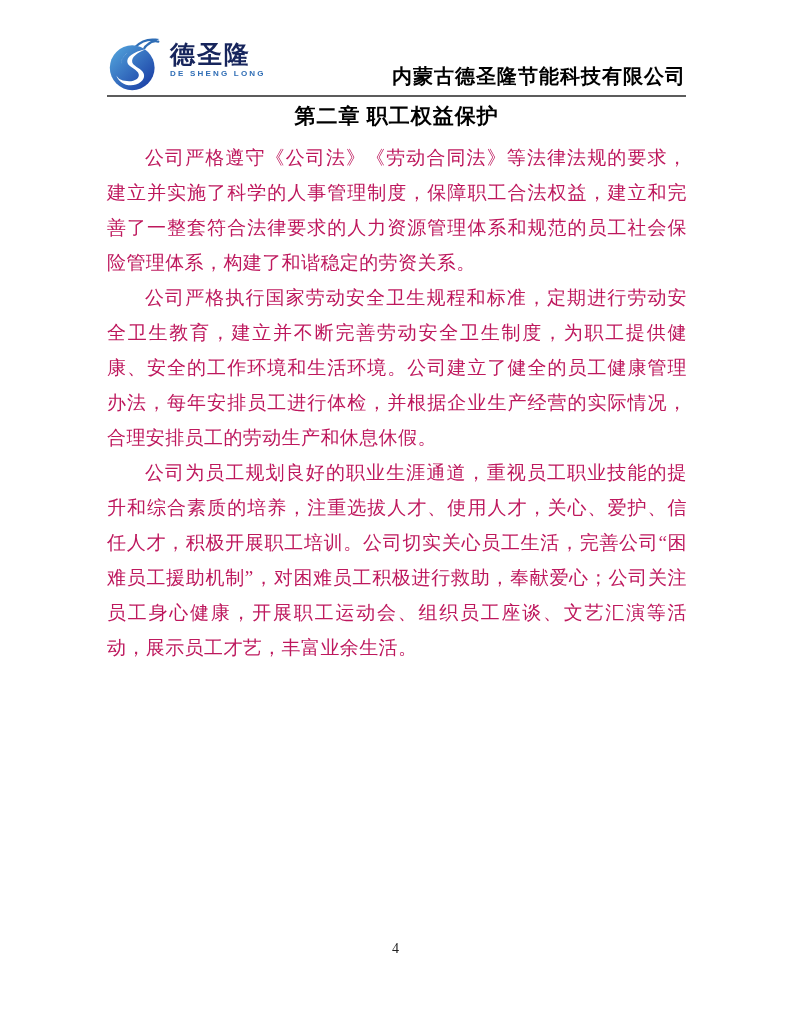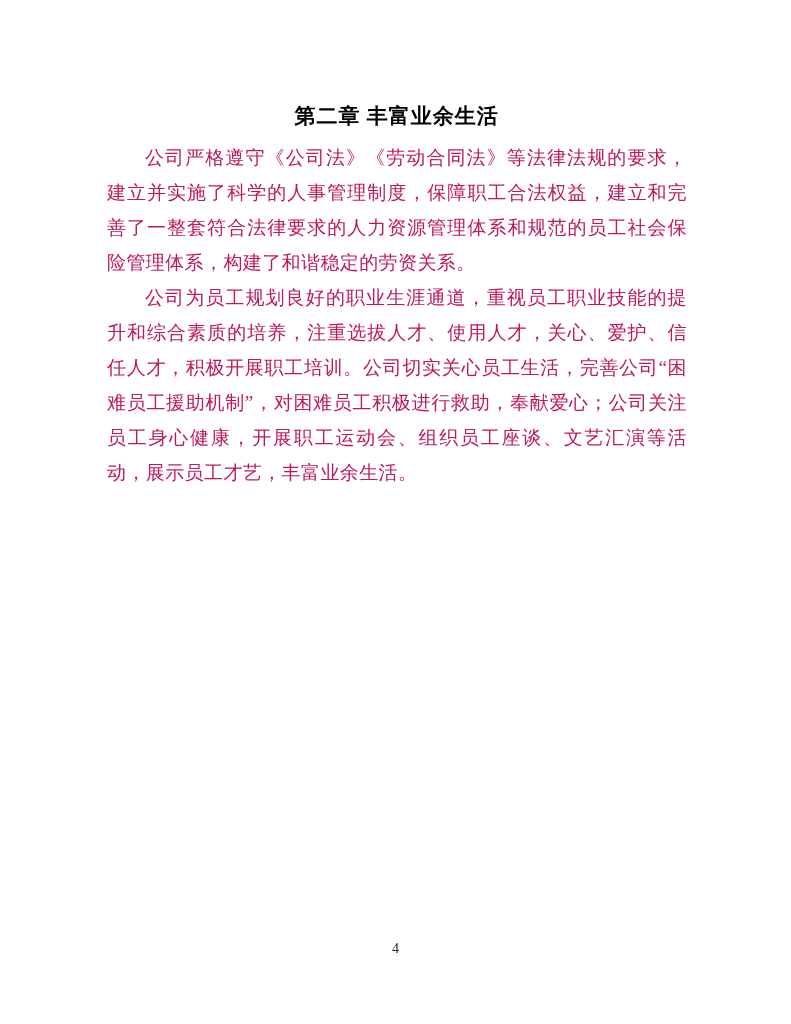--- a/index.html
+++ b/index.html
@@ -95,23 +95,47 @@
     text-align: center;
     font-size: 14px;
     color: #222222;
   }
 </style>
 </head>
 <body>
 
 <div class="page">
 
+  <div class="header">
+    <div class="logo">
+      <svg class="logo-mark" viewBox="0 0 60 60" xmlns="http://www.w3.org/2000/svg">
+        <defs>
+          <linearGradient id="lgBlue" x1="0" y1="0" x2="1" y2="1">
+            <stop offset="0" stop-color="#56aadf"></stop>
+            <stop offset="1" stop-color="#1535a0"></stop>
+          </linearGradient>
+        </defs>
 
-  <h1 class="doc-title">第二章 丰富业余生活</h1>
+        <path d="M30 12 C36 6 44 3 52 4 C46 7 42 9 40 13 M44 9 C47 6 51 5 55 6" fill="none" stroke="#2f6db5" stroke-width="2.4" stroke-linecap="round"></path>
+        <circle cx="27" cy="34" r="24" fill="url(#lgBlue)"></circle>
+
+        <path d="M42 14 C28 17 20 23 22 29 C24 34 33 36 34 41 C35 46 28 50 19 48 C13 47 11 44 10 42 C12 50 22 55 31 52 C39 49 42 43 38 38 C35 34 28 32 27 28 C26 23 32 18 42 14 Z" fill="#ffffff"></path>
+        <path d="M22 18 C18 21 15 25 15 30 C15 26 17 22 22 18 Z" fill="#ffffff" opacity="0.85"></path>
+      </svg>
+      <div class="logo-text">
+        <span class="logo-cn">德圣隆</span>
+        <span class="logo-en">DE SHENG LONG</span>
+      </div>
+    </div>
+    <div class="company-name">内蒙古德圣隆节能科技有限公司</div>
+  </div>
+
+  <h1 class="doc-title">第二章 职工权益保护</h1>
 
   <main class="doc-body">
     <p>公司严格遵守《公司法》《劳动合同法》等法律法规的要求，建立并实施了科学的人事管理制度，保障职工合法权益，建立和完善了一整套符合法律要求的人力资源管理体系和规范的员工社会保险管理体系，构建了和谐稳定的劳资关系。</p>
+    <p>公司严格执行国家劳动安全卫生规程和标准，定期进行劳动安全卫生教育，建立并不断完善劳动安全卫生制度，为职工提供健康、安全的工作环境和生活环境。公司建立了健全的员工健康管理办法，每年安排员工进行体检，并根据企业生产经营的实际情况，合理安排员工的劳动生产和休息休假。</p>
     <p>公司为员工规划良好的职业生涯通道，重视员工职业技能的提升和综合素质的培养，注重选拔人才、使用人才，关心、爱护、信任人才，积极开展职工培训。公司切实关心员工生活，完善公司“困难员工援助机制”，对困难员工积极进行救助，奉献爱心；公司关注员工身心健康，开展职工运动会、组织员工座谈、文艺汇演等活动，展示员工才艺，丰富业余生活。</p>
   </main>
 
   <div class="page-number">4</div>
 
 </div>
 
 </body></html>

